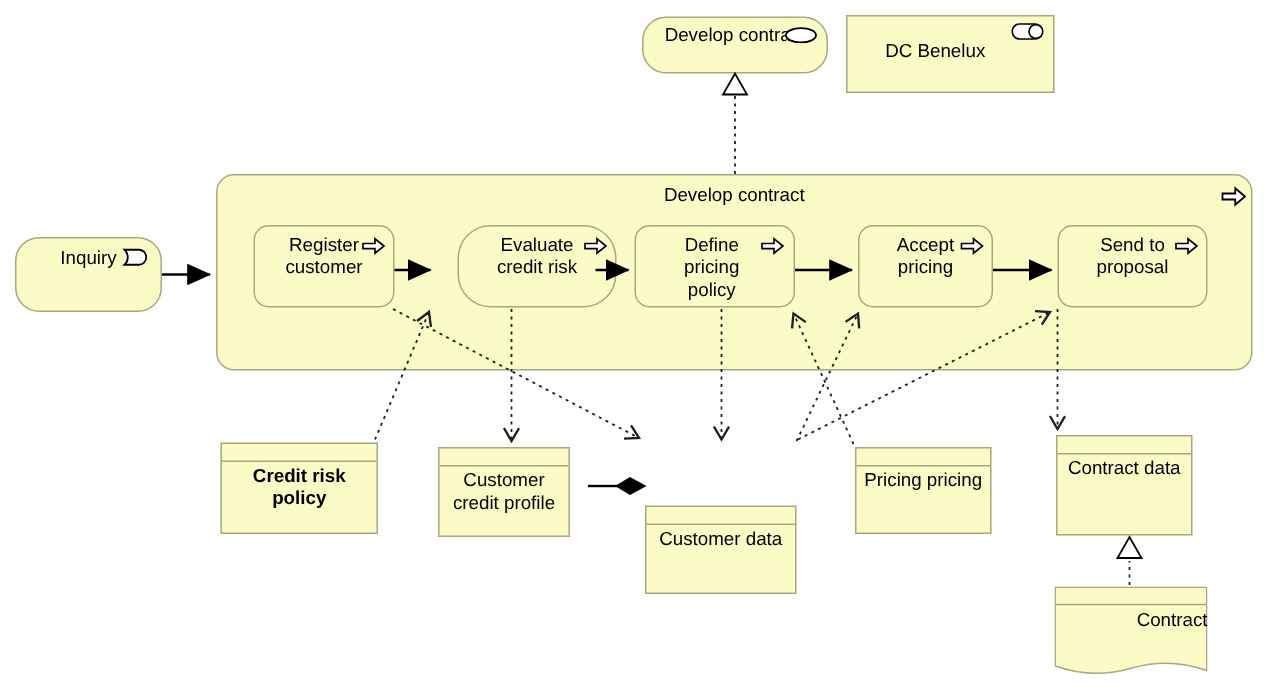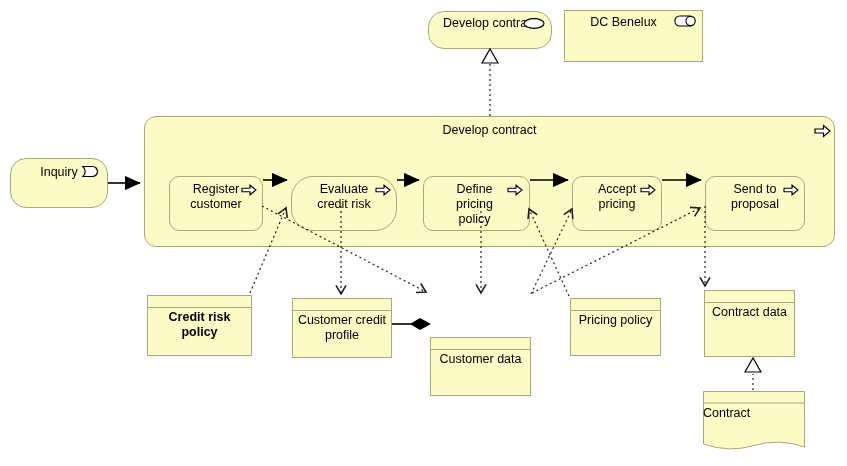--- a/index.html
+++ b/index.html
@@ -7,30 +7,30 @@
     position:relative;width:847px;height:466px;background:#ffffff;overflow:hidden;
     font-family:"Liberation Sans","DejaVu Sans",sans-serif;font-size:12.5px;color:#000;
   }
   .node{
     position:absolute;box-sizing:border-box;
     background:#fbfbc6;border:1px solid #a9a87c;
     text-align:center;line-height:1.18;
   }
   .rounded-lg{border-radius:16px;}
   .rounded-md{border-radius:12px;}
-  .rounded-sm{border-radius:10px;margin-top:26px;}
+  .rounded-sm{border-radius:10px;}
   .proc{padding:5px 16px 0 16px;}
   .svc{padding:4px 14px 0 14px;}
   .evt{padding:6px 24px 0 24px;}
-  .collab{padding:4px 30px 0 10px;}
+  .collab{padding:16px 30px 0 10px;}
   .grouping{padding:6px 0 0 0;}
   .obj{padding:14px 4px 0 4px;}
   .band{position:absolute;top:0;left:0;right:0;height:11px;border-bottom:1px solid #a9a87c;}
   .icon{position:absolute;}
-  .rep{position:absolute;text-align:left;}
+  .rep{position:absolute;text-align:right;}
   .rep-label{position:absolute;top:15px;left:0;right:0;}
   #relations{position:absolute;top:0;left:0;pointer-events:none;}
   .node-label{display:inline-block;}
 </style>
 </head>
 <body>
 
 <div id="canvas">
 
   <div class="node rounded-lg svc" style="left:428px;top:11px;width:124px;height:38px;">
@@ -62,21 +62,21 @@
     </svg>
   </div>
 
   <div class="node rounded-sm proc" style="left:169px;top:150px;width:94px;height:55px;">
     <span class="node-label">Register customer</span>
     <svg class="icon" style="right:5px;top:7px;" width="16" height="12" viewBox="0 0 16 12">
       <path d="M1,4.3 H9 V1.2 L15,6 L9,10.8 V7.7 H1 Z" fill="#ffffff" stroke="#000" stroke-width="1.1"></path>
     </svg>
   </div>
 
-  <div class="node rounded-sm proc" style="left:291px;top:150px;width:106px;height:55px;border-radius:22px;">
+  <div class="node rounded-sm proc" style="left:305px;top:150px;width:106px;height:55px;border-radius:22px;">
     <span class="node-label">Evaluate credit risk</span>
     <svg class="icon" style="right:5px;top:7px;" width="16" height="12" viewBox="0 0 16 12">
       <path d="M1,4.3 H9 V1.2 L15,6 L9,10.8 V7.7 H1 Z" fill="#ffffff" stroke="#000" stroke-width="1.1"></path>
     </svg>
   </div>
 
   <div class="node rounded-sm proc" style="left:423px;top:150px;width:107px;height:55px;padding-left:20px;padding-right:24px;">
     <span class="node-label">Define pricing policy</span>
     <svg class="icon" style="right:6px;top:7px;" width="16" height="12" viewBox="0 0 16 12">
       <path d="M1,4.3 H9 V1.2 L15,6 L9,10.8 V7.7 H1 Z" fill="#ffffff" stroke="#000" stroke-width="1.1"></path>
@@ -95,33 +95,33 @@
     <svg class="icon" style="right:5px;top:7px;" width="16" height="12" viewBox="0 0 16 12">
       <path d="M1,4.3 H9 V1.2 L15,6 L9,10.8 V7.7 H1 Z" fill="#ffffff" stroke="#000" stroke-width="1.1"></path>
     </svg>
   </div>
 
   <div class="node obj" style="left:147px;top:295px;width:105px;height:61px;font-weight:bold;">
     <span class="band"></span>
     <span class="node-label">Credit risk policy</span>
   </div>
 
-  <div class="node obj" style="left:292px;top:298px;width:100px;height:60px;">
+  <div class="node obj" style="left:292px;top:298px;width:88px;height:60px;">
     <span class="band"></span>
     <span class="node-label">Customer credit profile</span>
   </div>
 
   <div class="node obj" style="left:430px;top:297px;width:101px;height:59px;margin-top:40px;">
     <span class="band"></span>
     <span class="node-label">Customer data</span>
   </div>
 
   <div class="node obj" style="left:570px;top:298px;width:91px;height:58px;">
     <span class="band"></span>
-    <span class="node-label">Pricing policy</span>
+    <span class="node-label">Pricing pricing</span>
   </div>
 
   <div class="node obj" style="left:704px;top:290px;width:91px;height:67px;text-align:center;">
     <span class="band"></span>
     <span class="node-label">Contract data</span>
   </div>
 
   <div class="rep" style="left:703px;top:391px;width:102px;height:67px;">
     <svg width="102" height="67" viewBox="0 0 102 67">
       <path d="M0.5,0.5 H101.5 V56 Q76,47 51,54.5 T0.5,53 Z" fill="#fbfbc6" stroke="#a9a87c" stroke-width="1"></path>

